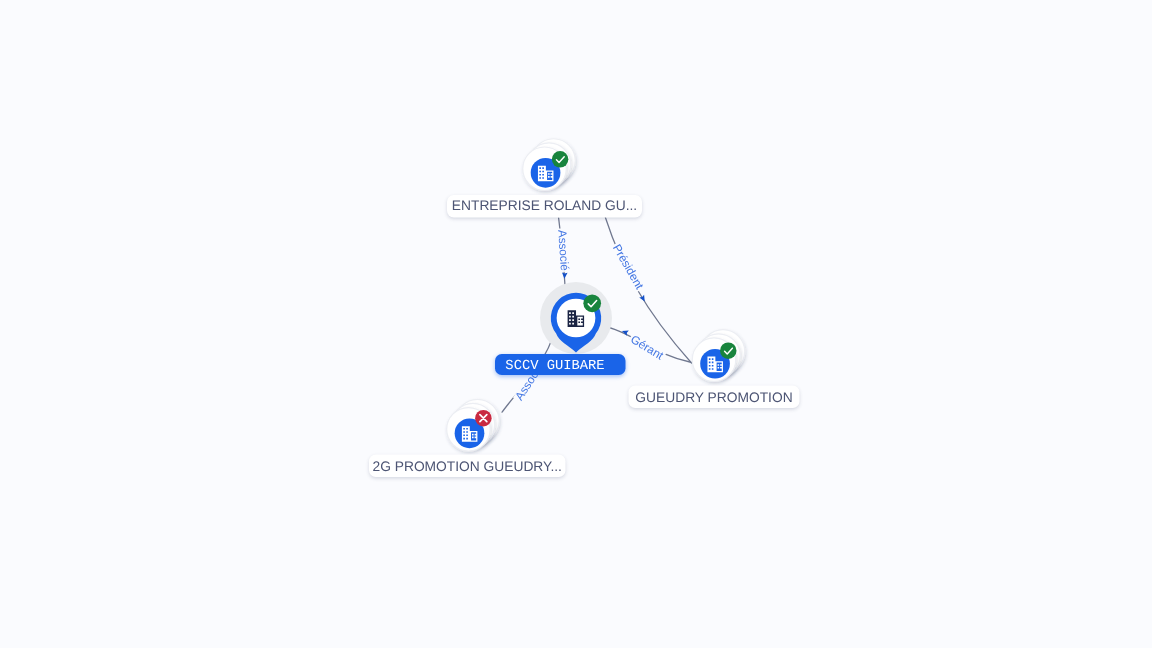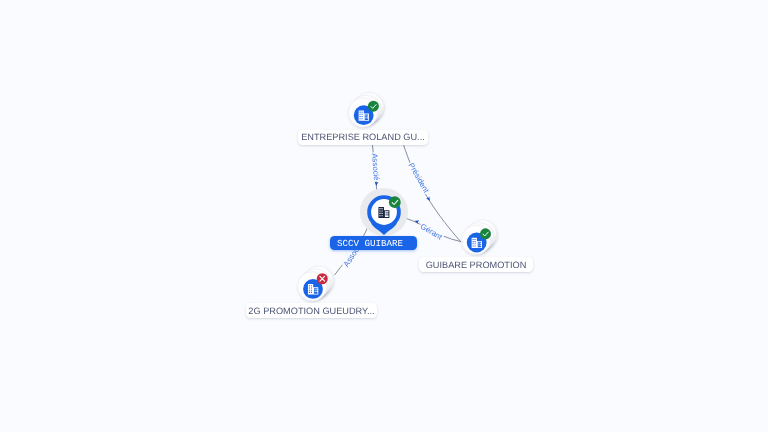--- a/index.html
+++ b/index.html
@@ -100,18 +100,18 @@
     <div class="elabel" style="left: 413.4px; top: 161.4px; transform: rotate(60deg);">Président</div>
     <div class="elabel" style="left: 421.6px; top: 222.2px; transform: rotate(31deg);">Gérant</div>
     <div class="elabel" style="left: 341.6px; top: 265.2px; transform: rotate(-57deg);">Associé</div>
     <div class="nlabel" style="left: 298px; top: 129.8px; width: 130px; height: 14.8px;">
       <span>ENTREPRISE ROLAND GU...</span>
     </div>
     <div class="nlabel sel" style="left: 330px; top: 236.2px; width: 87px; height: 14px; font-family: Liberation Mono, monospace;">
       <span>SCCV GUIBARE</span>
     </div>
     <div class="nlabel" style="left: 419px; top: 257.4px; width: 114px; height: 14.8px;">
-      <span>GUIBARE PROMOTION</span>
+      <span>GUEUDRY PROMOTION</span>
     </div>
     <div class="nlabel" style="left: 246px; top: 303px; width: 131px; height: 15px;">
       <span>2G PROMOTION GUEUDRY...</span>
     </div>
   </div>
 
 </body></html>

